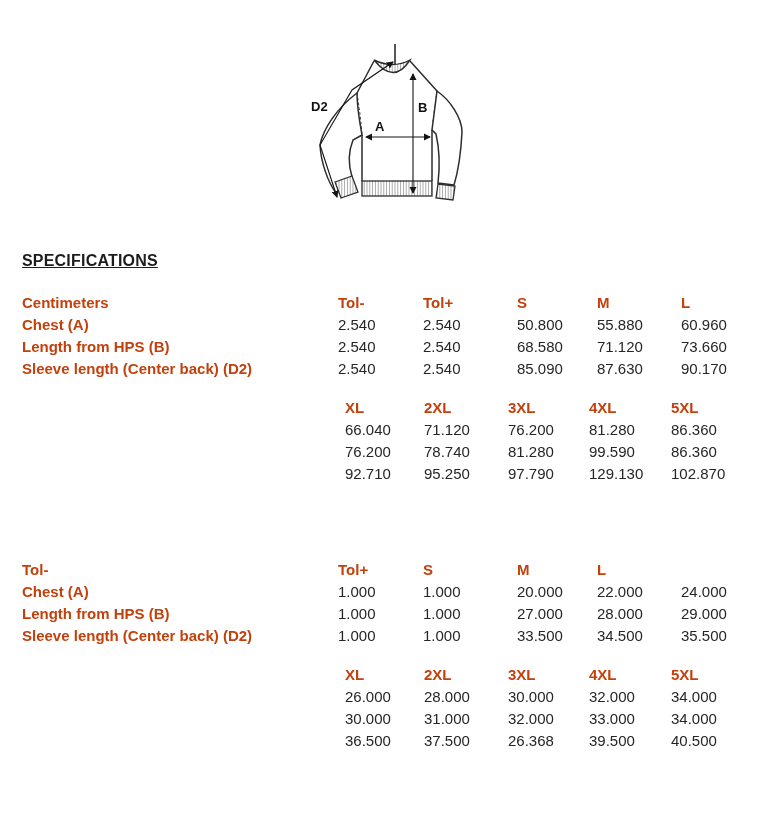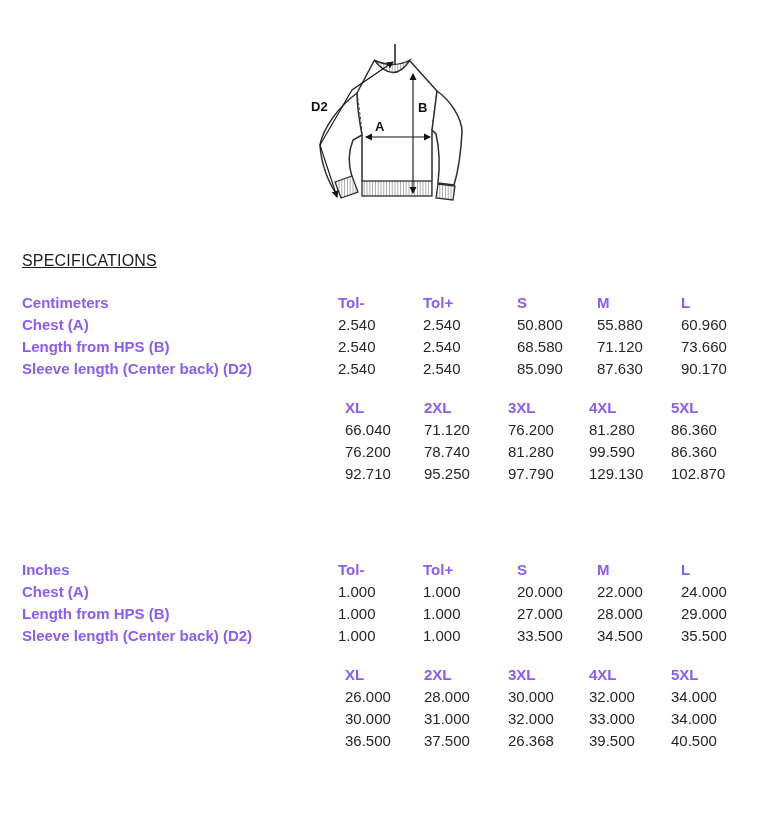--- a/index.html
+++ b/index.html
@@ -10,34 +10,34 @@
     font-family:"Liberation Sans", sans-serif;
     font-size:15px;
     color:#222222;
     overflow:hidden;
   }
   .diagram{
     position:absolute;left:290px;top:34px;width:190px;height:208px;
   }
   .spec-title{
     position:absolute;left:22px;top:252px;margin:0;
-    font-size:16px;font-weight:normal;
+    font-size:16px;font-weight:bold;
     text-decoration:underline;
     color:#1c1c1c;
     letter-spacing:0.2px;
   }
   .block{position:absolute;left:22px;right:0;}
   .row{
     display:grid;
     height:22px;line-height:22px;align-items:center;
   }
   .base .row{grid-template-columns:316px 85px 94px 80px 84px auto;}
   .ext  .row{grid-template-columns:323px 79px 84px 81px 82px auto;}
   .cell{white-space:nowrap;color:#262626;}
-  .b{font-weight:bold;color:#8b5cf6;}
+  .b{font-weight:bold;color:#c2410c;}
 </style>
 </head>
 <body>
 
 <div class="page">
 
   <svg class="diagram" viewBox="0 0 190 208">
     <defs>
       <pattern id="rib" width="2.8" height="6" patternUnits="userSpaceOnUse">
         <rect width="2.8" height="6" fill="#ffffff"></rect>
@@ -143,21 +143,20 @@
       <div class="cell">92.710</div>
       <div class="cell">95.250</div>
       <div class="cell">97.790</div>
       <div class="cell">129.130</div>
       <div class="cell">102.870</div>
     </div>
   </div>
 
   <div class="block base" style="top:559px">
     <div class="row">
-      <div class="cell b">Inches</div>
       <div class="cell b">Tol-</div>
       <div class="cell b">Tol+</div>
       <div class="cell b">S</div>
       <div class="cell b">M</div>
       <div class="cell b">L</div>
     </div>
     <div class="row">
       <div class="cell b">Chest (A)</div>
       <div class="cell">1.000</div>
       <div class="cell">1.000</div>

